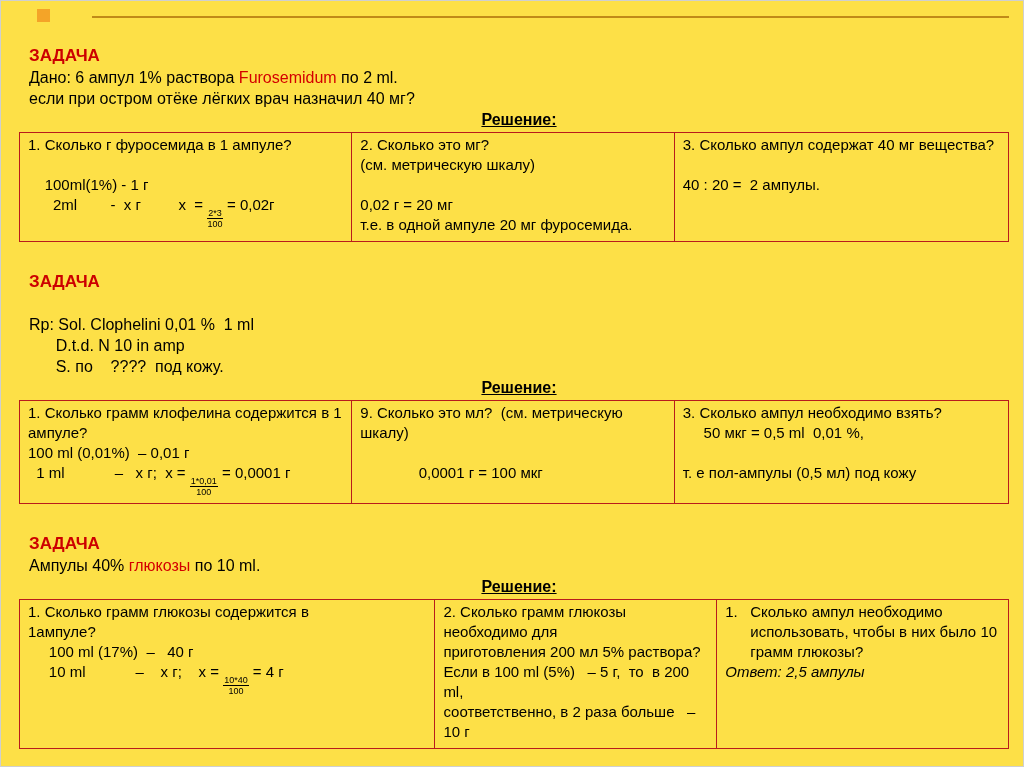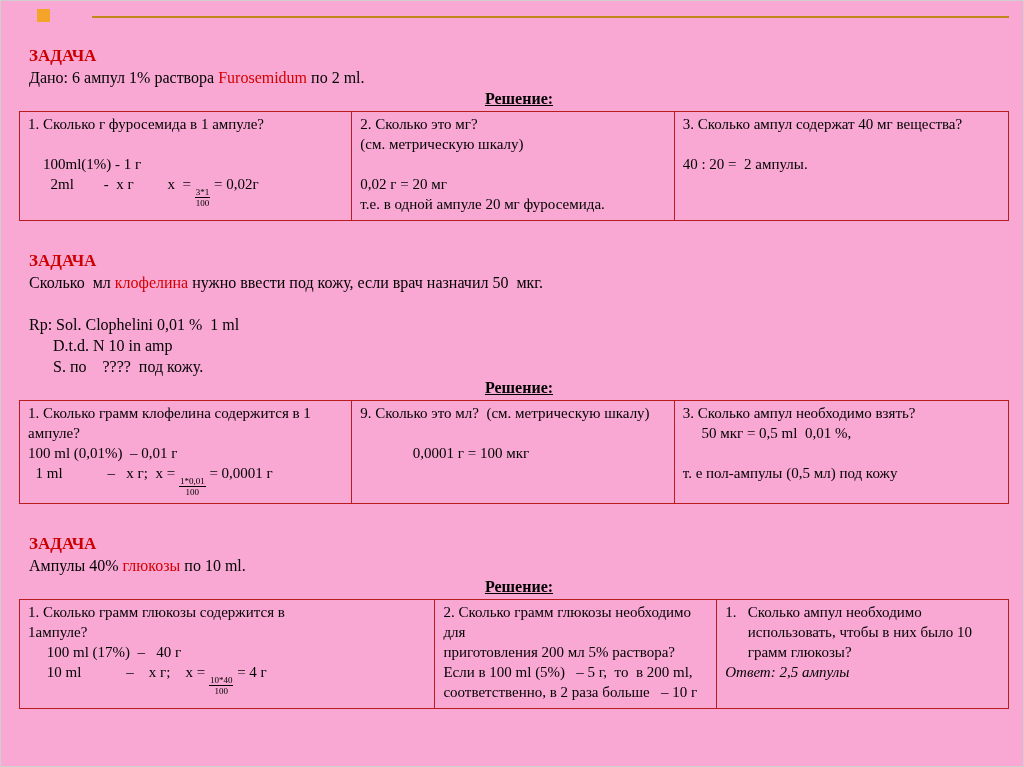--- a/index.html
+++ b/index.html
@@ -1,24 +1,24 @@
 <!DOCTYPE html>
 <html><head>
 <meta charset="utf-8">
 <style>
   * { box-sizing: border-box; }
   html, body { margin: 0; padding: 0; background: #ffffff; }
   .slide {
     position: relative;
     width: 1024px;
     height: 767px;
-    background: #f9a8d4;
+    background: #fde047;
     border: 1px solid #cfcfcf;
     overflow: hidden;
-    font-family: Liberation Serif, serif;
+    font-family: Liberation Sans, sans-serif;
     color: #000000;
     padding-left: 40px;
   }
   .accent-square { position: absolute; top: 8px; left: 36px; width: 13px; height: 13px; background: #F4A428; }
   .accent-line { position: absolute; top: 15px; left: 91px; width: 917px; height: 2px; background: #C08A18; }
   .content { position: absolute; top: 44px; left: 18px; width: 990px; }
   .section { margin-bottom: 29px; }
   .section:last-child { margin-bottom: 0; }
   .heading { margin: 0; padding-left: 10px; font-size: 17px; font-weight: bold; color: #CC0000; line-height: 22px; }
   .line { padding-left: 10px; font-size: 16px; line-height: 21px; white-space: pre-wrap; }
@@ -42,50 +42,50 @@
 
 <div class="slide">
   <div class="accent-square" style="background: rgb(244, 164, 40);"></div>
   <div class="accent-line" style="background: rgb(192, 138, 24);"></div>
 
   <div class="content">
 
     <section class="section">
       <h2 class="heading" style="color: rgb(204, 0, 0);">ЗАДАЧА</h2>
       <div class="line"><span>Дано: 6 ампул 1% раствора </span><span class="red" style="color: rgb(212, 0, 0);">Furosemidum</span><span> по 2 ml.</span></div>
+      <div class="line">если при остром отёке лёгких врач назначил 40 мг?</div>
       <div class="solution">Решение:</div>
       <table class="tbl-eq">
         <tbody>
             <tr>
           <td>
             <div class="t-line">1. Сколько г фуросемида в 1 ампуле?</div>
             <div class="t-blank"></div>
             <div class="t-line">    100ml(1%) - 1 г</div>
-            <div class="t-line"><span>      2ml        -  х г         х  = </span><span class="frac"><span class="num">3*1</span><span>100</span></span><span> = 0,02г</span></div>
+            <div class="t-line"><span>      2ml        -  х г         х  = </span><span class="frac"><span class="num">2*3</span><span>100</span></span><span> = 0,02г</span></div>
           </td>
           <td>
             <div class="t-line">2. Сколько это мг?</div>
             <div class="t-line">(см. метрическую шкалу)</div>
             <div class="t-blank"></div>
             <div class="t-line">0,02 г = 20 мг</div>
             <div class="t-line">т.е. в одной ампуле 20 мг фуросемида.</div>
           </td>
           <td>
             <div class="t-line">3. Сколько ампул содержат 40 мг вещества?</div>
             <div class="t-blank"></div>
             <div class="t-line">40 : 20 =  2 ампулы.</div>
           </td>
         </tr>
       </tbody>
         </table>
     </section>
 
     <section class="section">
       <h2 class="heading" style="color: rgb(204, 0, 0);">ЗАДАЧА</h2>
-      <div class="line"><span>Сколько  мл </span><span class="red" style="color: rgb(212, 0, 0);">клофелина</span><span> нужно ввести под кожу, если врач назначил 50  мкг.</span></div>
       <div class="blank"></div>
       <div class="line">Rp: Sol. Clophelini 0,01 %  1 ml</div>
       <div class="line">      D.t.d. N 10 in amp</div>
       <div class="line">      S. по    ????  под кожу.</div>
       <div class="solution">Решение:</div>
       <table class="tbl-eq">
         <tbody>
             <tr>
           <td>
             <div class="t-line">1. Сколько грамм клофелина содержится в 1

